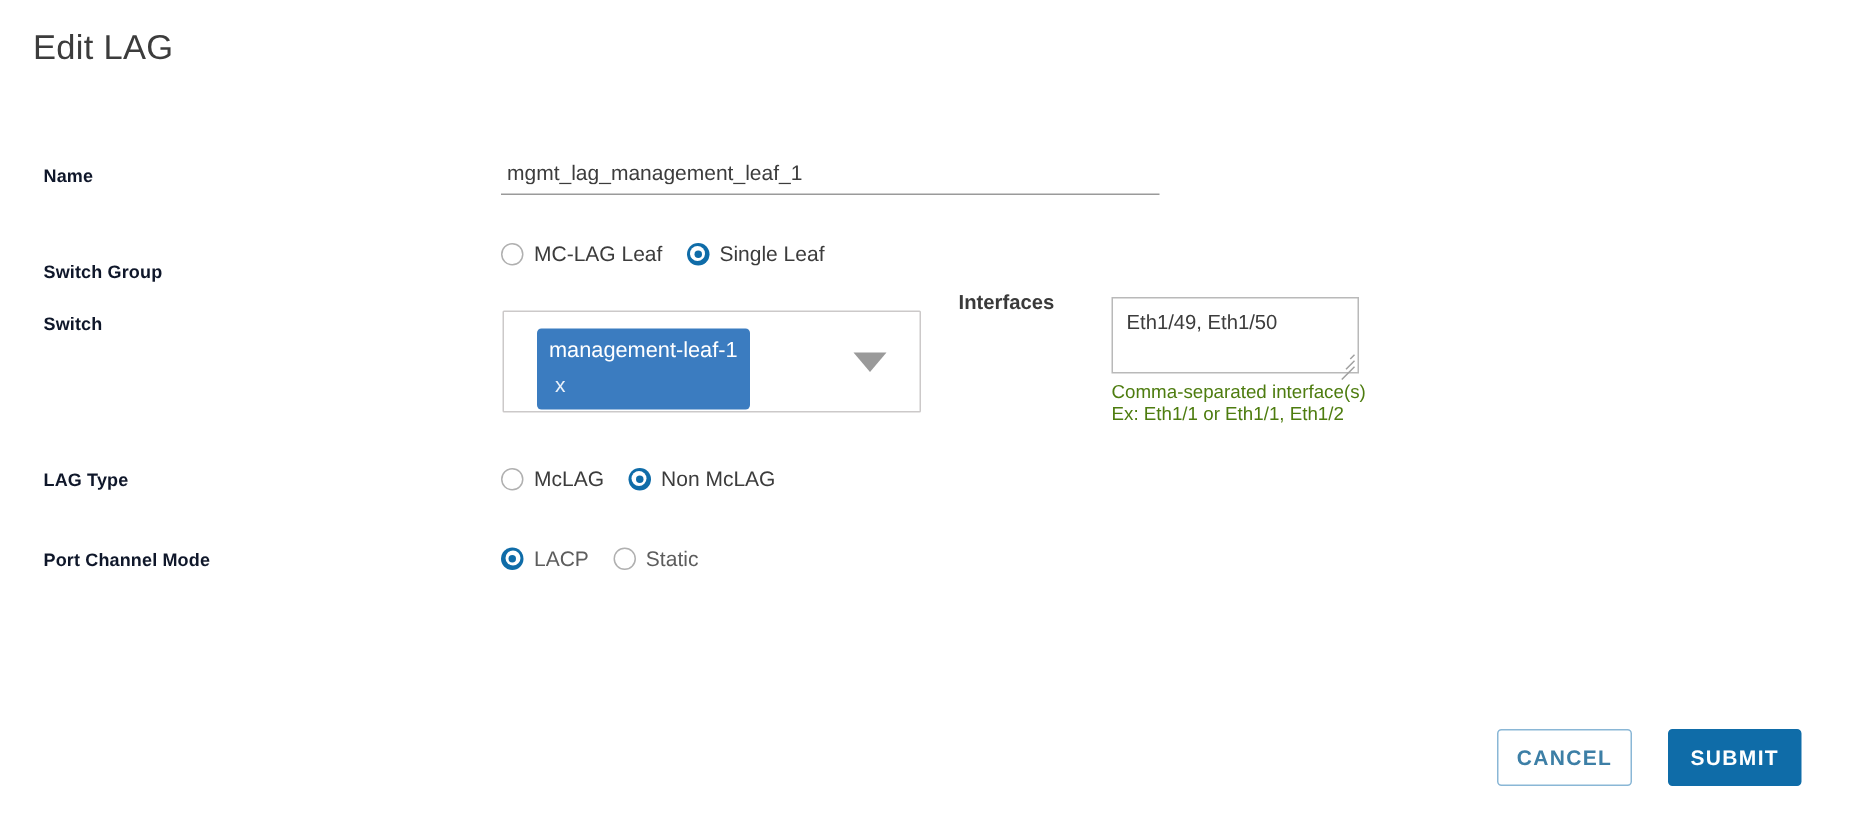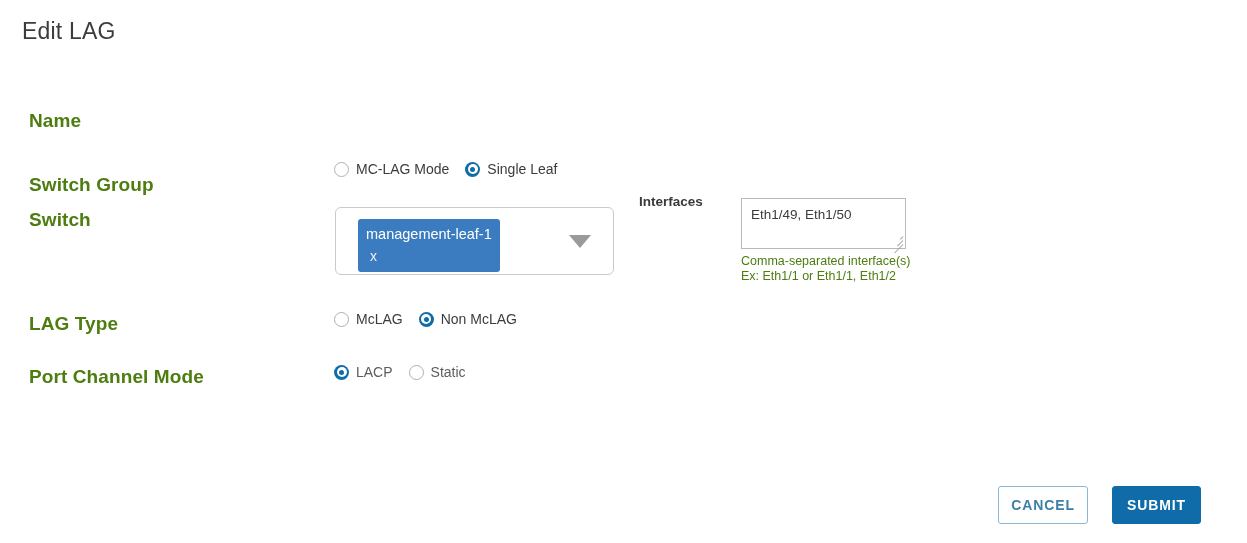--- a/index.html
+++ b/index.html
@@ -32,23 +32,23 @@
   .form {
     position: absolute;
     left: 0;
     top: 0;
     width: 1247px;
     height: 470px;
   }
   .row-label {
     position: absolute;
     left: 29px;
-    font-size: 19px;
+    font-size: 12px;
     font-weight: bold;
-    color: #4d7c0f;
+    color: #0f172a;
     letter-spacing: 0.1px;
     white-space: nowrap;
   }
 
   
   .name-field {
     position: absolute;
     left: 334px;
     top: 104px;
     width: 439px;
@@ -116,21 +116,21 @@
   .radio-label.muted { color: #5d5d5d; }
 
   
   .multiselect {
     position: absolute;
     left: 335px;
     top: 207px;
     width: 279px;
     height: 68px;
     border: 1px solid #ccc9c9;
-    border-radius: 6px;
+    border-radius: 1px;
     background: #ffffff;
     box-sizing: border-box;
   }
   .chip {
     position: absolute;
     left: 22px;
     top: 11px;
     width: 142px;
     background: #3b7cc0;
     border-radius: 3px;
@@ -247,26 +247,27 @@
   }
 </style>
 </head>
 <body>
 
 <div class="page-title">Edit LAG</div>
 
 <div class="form">
 
   <div class="row-label" style="top:110px;">Name</div>
+  <input class="name-field" type="text" value="mgmt_lag_management_leaf_1" style="">
 
   <div class="row-label" style="top:174px;">Switch Group</div>
   <div class="radio-group" style="left:334px; top:161px;">
     <div class="radio-opt">
       <span class="radio-dot"></span>
-      <span class="radio-label">MC-LAG Mode</span>
+      <span class="radio-label">MC-LAG Leaf</span>
     </div>
     <div class="radio-opt">
       <span class="radio-dot on"></span>
       <span class="radio-label">Single Leaf</span>
     </div>
   </div>
 
   <div class="row-label" style="top:209px;">Switch</div>
   <div class="multiselect">
     <div class="chip">

